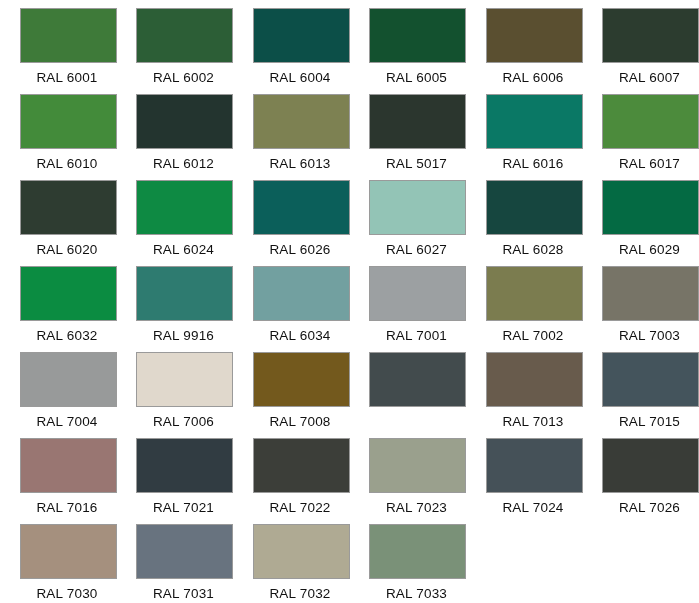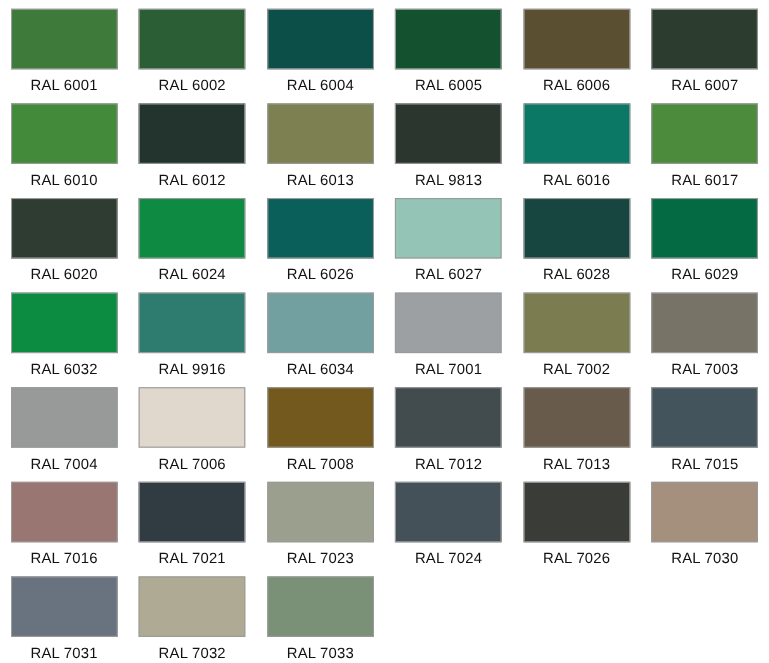--- a/index.html
+++ b/index.html
@@ -17,21 +17,21 @@
   #chart-grid {
     display: grid;
     grid-template-columns: repeat(6, 116.5px);
     grid-template-rows: repeat(7, 86px);
     width: 699px;
   }
   .swatch-cell {
     position: relative;
     display: flex;
     flex-direction: column;
-    align-items: center;
+    align-items: flex-end;
     padding-top: 8px;
   }
   .swatch-chip {
     width: 97px;
     height: 55px;
     border: 1px solid #9a9a9a;
     box-sizing: border-box;
     display: block;
   }
   .swatch-label {
@@ -81,21 +81,21 @@
     <div class="swatch-cell">
       <div class="swatch-chip" style="background-color: rgb(35, 52, 47);"></div>
       <div class="swatch-label">RAL 6012</div>
     </div>
     <div class="swatch-cell">
       <div class="swatch-chip" style="background-color: rgb(125, 129, 82);"></div>
       <div class="swatch-label">RAL 6013</div>
     </div>
     <div class="swatch-cell">
       <div class="swatch-chip" style="background-color: rgb(43, 54, 46);"></div>
-      <div class="swatch-label">RAL 9813</div>
+      <div class="swatch-label">RAL 5017</div>
     </div>
     <div class="swatch-cell">
       <div class="swatch-chip" style="background-color: rgb(10, 120, 101);"></div>
       <div class="swatch-label">RAL 6016</div>
     </div>
     <div class="swatch-cell">
       <div class="swatch-chip" style="background-color: rgb(76, 139, 60);"></div>
       <div class="swatch-label">RAL 6017</div>
     </div>
     <div class="swatch-cell">
@@ -153,37 +153,40 @@
     <div class="swatch-cell">
       <div class="swatch-chip" style="background-color: rgb(224, 216, 204);"></div>
       <div class="swatch-label">RAL 7006</div>
     </div>
     <div class="swatch-cell">
       <div class="swatch-chip" style="background-color: rgb(115, 89, 29);"></div>
       <div class="swatch-label">RAL 7008</div>
     </div>
     <div class="swatch-cell">
       <div class="swatch-chip" style="background-color: rgb(66, 75, 77);"></div>
-      <div class="swatch-label">RAL 7012</div>
     </div>
     <div class="swatch-cell">
       <div class="swatch-chip" style="background-color: rgb(104, 91, 76);"></div>
       <div class="swatch-label">RAL 7013</div>
     </div>
     <div class="swatch-cell">
       <div class="swatch-chip" style="background-color: rgb(68, 84, 92);"></div>
       <div class="swatch-label">RAL 7015</div>
     </div>
     <div class="swatch-cell">
       <div class="swatch-chip" style="background-color: rgb(153, 118, 114);"></div>
       <div class="swatch-label">RAL 7016</div>
     </div>
     <div class="swatch-cell">
       <div class="swatch-chip" style="background-color: rgb(49, 60, 66);"></div>
       <div class="swatch-label">RAL 7021</div>
+    </div>
+    <div class="swatch-cell">
+      <div class="swatch-chip" style="background-color: rgb(60, 62, 57);"></div>
+      <div class="swatch-label">RAL 7022</div>
     </div>
     <div class="swatch-cell">
       <div class="swatch-chip" style="background-color: rgb(154, 160, 141);"></div>
       <div class="swatch-label">RAL 7023</div>
     </div>
     <div class="swatch-cell">
       <div class="swatch-chip" style="background-color: rgb(69, 81, 88);"></div>
       <div class="swatch-label">RAL 7024</div>
     </div>
     <div class="swatch-cell">

